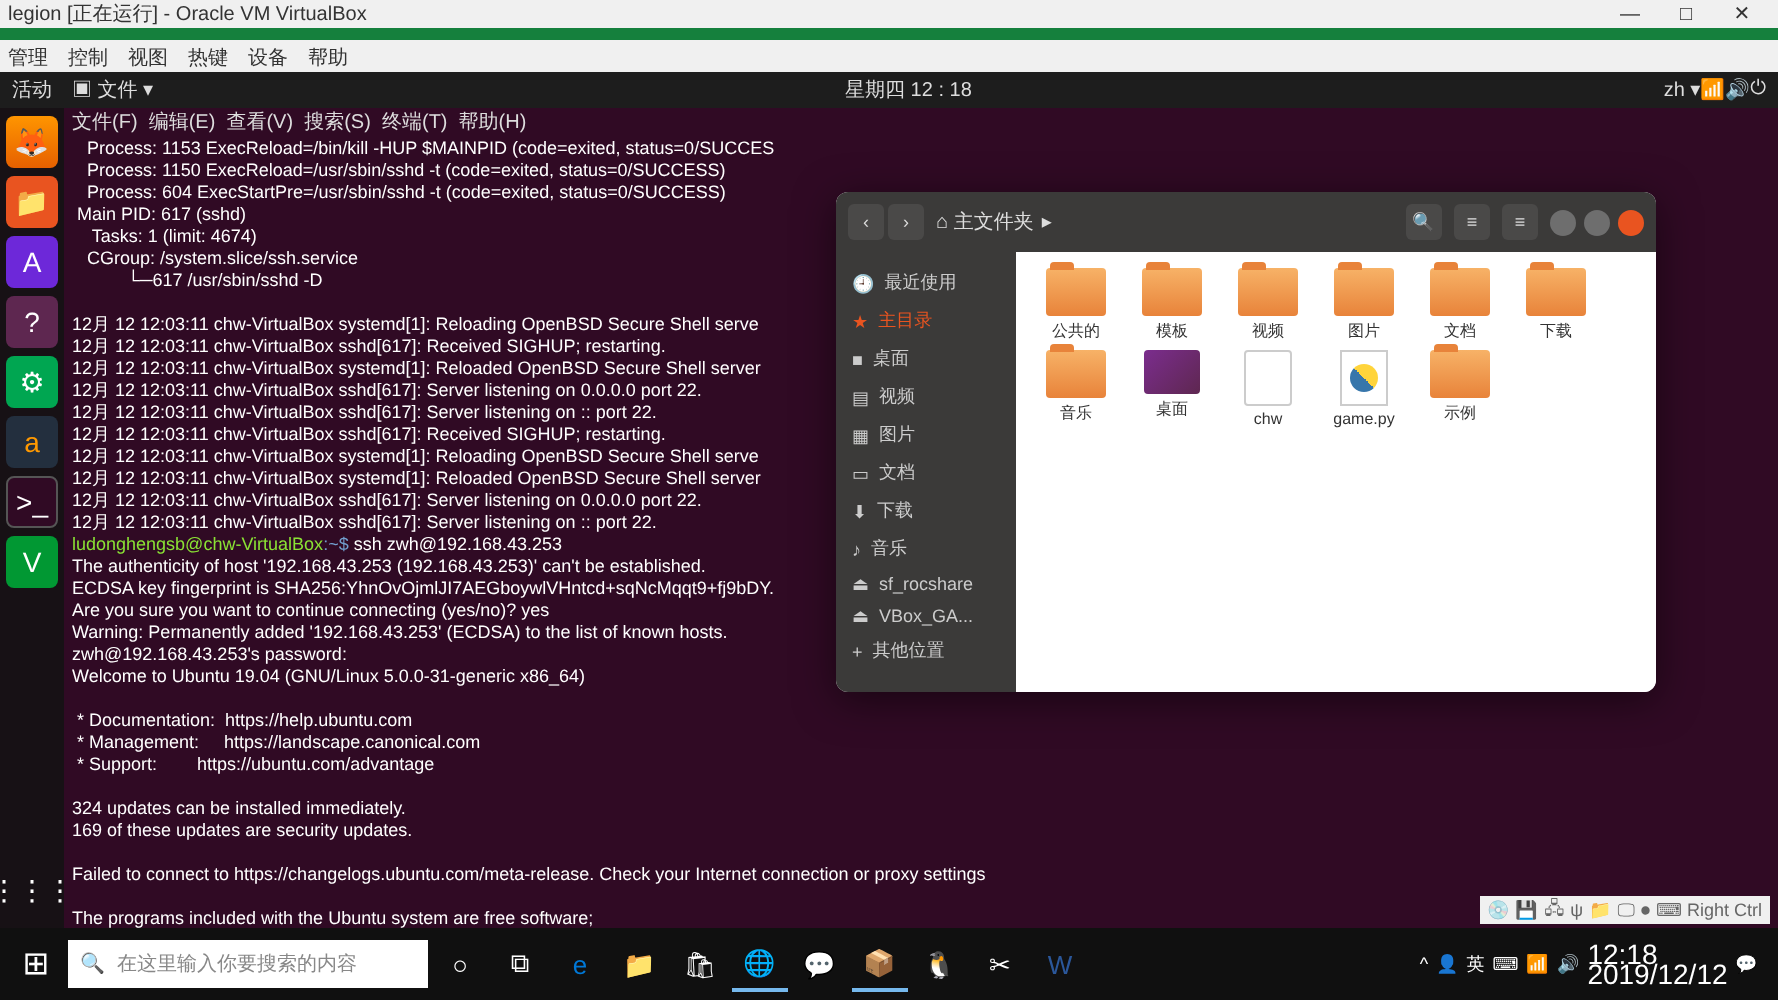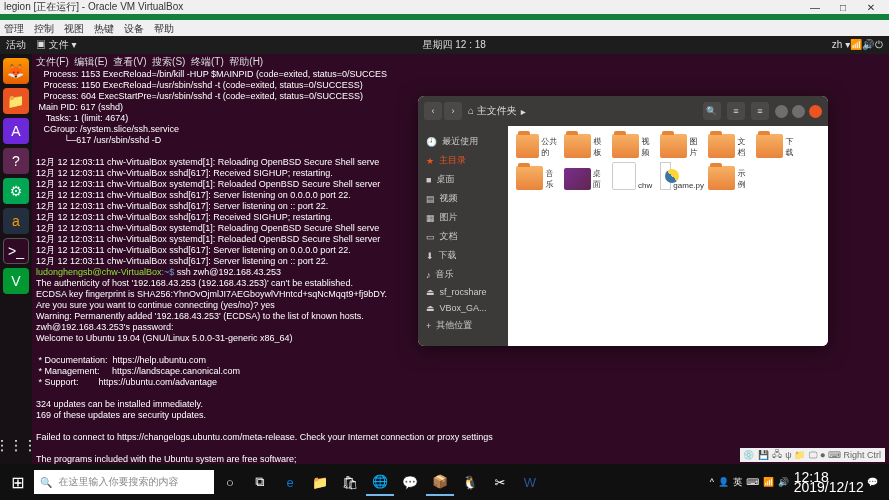--- a/index.html
+++ b/index.html
@@ -35,21 +35,21 @@
 .fm-btn{width:18px;height:18px;background:#4a4948;border-radius:3px;display:flex;align-items:center;justify-content:center;cursor:pointer;font-size:9px}
 .fm-loc{display:flex;align-items:center;gap:4px;flex:1}
 .fm-winbtns{display:flex;gap:4px}
 .wb{width:13px;height:13px;border-radius:50%;cursor:pointer}
 .wb-min{background:#6e6e6e}.wb-max{background:#6e6e6e}.wb-cls{background:#e95420}
 .fm-body{flex:1;display:flex}
 .fm-side{width:90px;background:#3b3a39;color:#ccc;font-size:9px;padding:6px 0}
 .fm-side-item{padding:3px 8px;display:flex;align-items:center;gap:5px;cursor:pointer}
 .fm-side-item.active{color:#e95420}
 .fm-main{flex:1;background:#fff;padding:8px;display:flex;flex-wrap:wrap;align-content:flex-start;gap:4px}
-.fm-item{width:44px;display:flex;flex-direction:row;align-items:flex-end;gap:2px;cursor:pointer;font-size:8px;color:#333}
+.fm-item{width:44px;display:flex;flex-direction:column;align-items:center;gap:2px;cursor:pointer;font-size:8px;color:#333}
 .folder-ic{width:30px;height:24px;background:linear-gradient(#f7b267,#e8833a);border-radius:2px;position:relative}
 .folder-ic::before{content:"";position:absolute;top:-3px;left:2px;width:12px;height:4px;background:#e8833a;border-radius:2px 2px 0 0}
 .file-ic{width:24px;height:28px;background:#fff;border:1px solid #ccc;border-radius:2px}
 .img-ic{width:28px;height:22px;background:linear-gradient(135deg,#7b2d8e,#5e2750);border-radius:2px}
 .py-ic{width:24px;height:28px;background:#fff;border:1px solid #ccc;position:relative}
 .py-ic::after{content:"";position:absolute;top:6px;left:4px;width:14px;height:14px;background:linear-gradient(45deg,#3776ab 50%,#ffd43b 50%);border-radius:50%}
 .win-task{position:absolute;bottom:0;left:0;right:0;height:36px;background:#101010;display:flex;align-items:center;padding:0 4px;gap:2px}
 .win-start{width:28px;height:28px;display:flex;align-items:center;justify-content:center;color:#fff;cursor:pointer}
 .win-search{flex:0 0 180px;height:24px;background:#fff;display:flex;align-items:center;padding:0 6px;font-size:10px;color:#888;gap:6px}
 .task-ic{width:28px;height:28px;display:flex;align-items:center;justify-content:center;cursor:pointer;color:#fff;font-size:13px}

